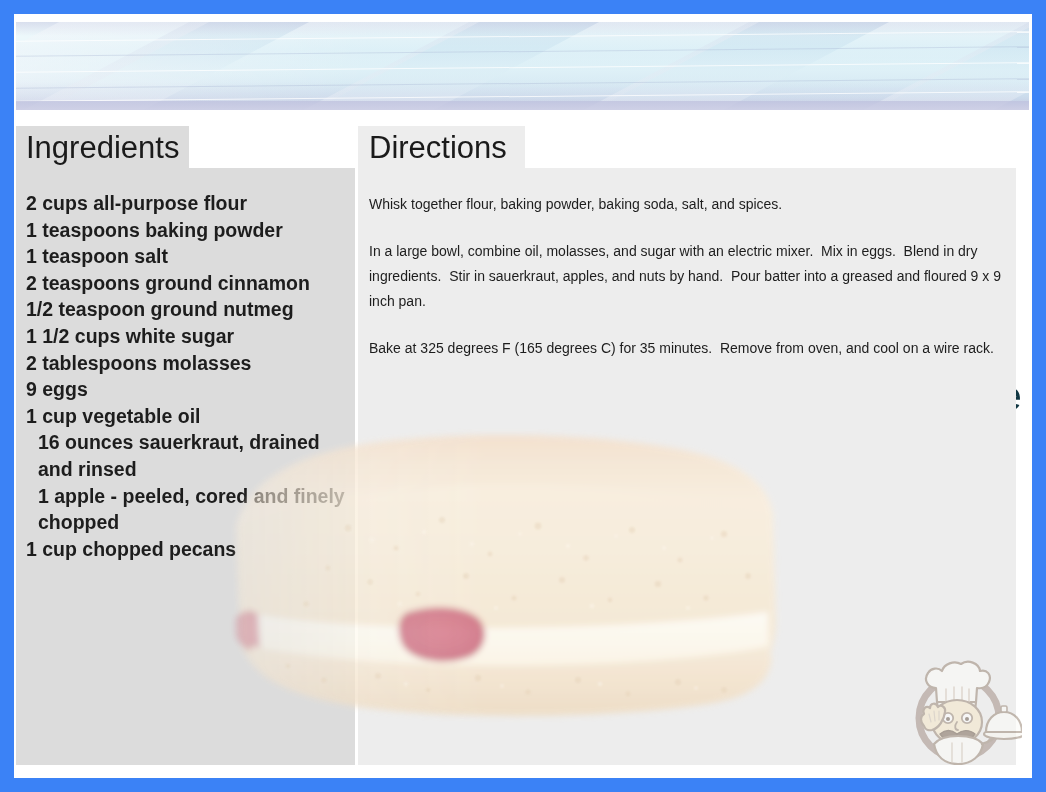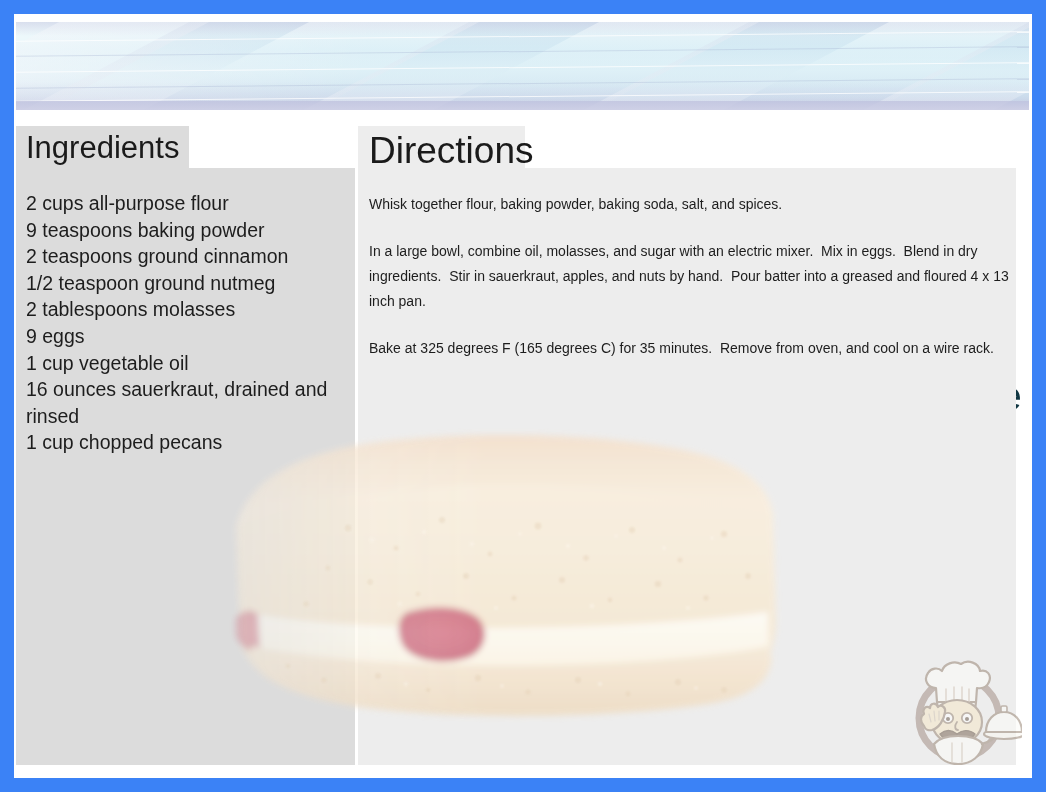--- a/index.html
+++ b/index.html
@@ -107,22 +107,22 @@
   }
   #ingredients-list {
     position: absolute;
     left: 26px;
     top: 190px;
     width: 322px;
     font-size: 19.5px;
     line-height: 26.6px;
     color: #1d1d1d;
   }
-  #ingredients-list .ing-line { white-space: nowrap; }
-  #ingredients-list .ing-line.wrap { white-space: normal; }
+  #ingredients-list .ing-line { white-space: nowrap; font-weight: bold; }
+  #ingredients-list .ing-line.wrap { white-space: normal; margin-left: 12px; }
 
   
   #directions-tab {
     position: absolute;
     left: 358px;
     top: 126px;
     width: 167px;
     height: 42px;
     background: #ededed;
   }
@@ -131,21 +131,21 @@
     left: 358px;
     top: 168px;
     width: 658px;
     height: 597px;
     background: #ededed;
   }
   #directions-title {
     position: absolute;
     left: 369px;
     top: 130px;
-    font-size: 37px;
+    font-size: 31px;
     color: #1a1a1a;
     white-space: nowrap;
   }
   #directions-body {
     position: absolute;
     left: 369px;
     top: 192px;
     width: 640px;
     font-size: 14px;
     line-height: 25px;
@@ -198,36 +198,39 @@
     <div class="streak" style="top:74px;"></div>
     <div id="banner-base"></div>
   </div>
   <div id="title">Sauerkraut Apple Cake</div>
 
   <div id="ingredients-panel"></div>
   <div id="ing-notch"></div>
   <div id="ingredients-title">Ingredients</div>
   <div id="ingredients-list">
     <div class="ing-line">2 cups all-purpose flour</div>
-    <div class="ing-line">9 teaspoons baking powder</div>
+    <div class="ing-line">1 teaspoons baking powder</div>
+    <div class="ing-line">1 teaspoon salt</div>
     <div class="ing-line">2 teaspoons ground cinnamon</div>
     <div class="ing-line">1/2 teaspoon ground nutmeg</div>
+    <div class="ing-line">1 1/2 cups white sugar</div>
     <div class="ing-line">2 tablespoons molasses</div>
     <div class="ing-line">9 eggs</div>
     <div class="ing-line">1 cup vegetable oil</div>
     <div class="ing-line wrap">16 ounces sauerkraut, drained and rinsed</div>
+    <div class="ing-line wrap">1 apple - peeled, cored and finely chopped</div>
     <div class="ing-line">1 cup chopped pecans</div>
   </div>
 
   <div id="directions-tab"></div>
   <div id="directions-panel"></div>
   <div id="directions-title">Directions</div>
   <div id="directions-body">
     <p>Whisk together flour, baking powder, baking soda, salt, and spices.</p>
-    <p>In a large bowl, combine oil, molasses, and sugar with an electric mixer.  Mix in eggs.  Blend in dry ingredients.  Stir in sauerkraut, apples, and nuts by hand.  Pour batter into a greased and floured 4 x 13 inch pan.</p>
+    <p>In a large bowl, combine oil, molasses, and sugar with an electric mixer.  Mix in eggs.  Blend in dry ingredients.  Stir in sauerkraut, apples, and nuts by hand.  Pour batter into a greased and floured 9 x 9 inch pan.</p>
     <p>Bake at 325 degrees F (165 degrees C) for 35 minutes.  Remove from oven, and cool on a wire rack.</p>
   </div>
 
   <svg id="cake-photo" viewBox="0 0 560 340">
     <defs>
       <linearGradient id="topCrust" x1="0" y1="0" x2="0" y2="1">
         <stop offset="0%" stop-color="#f3ddc8"></stop>
         <stop offset="35%" stop-color="#f7e7d4"></stop>
         <stop offset="100%" stop-color="#fbf1e2"></stop>
       </linearGradient>

